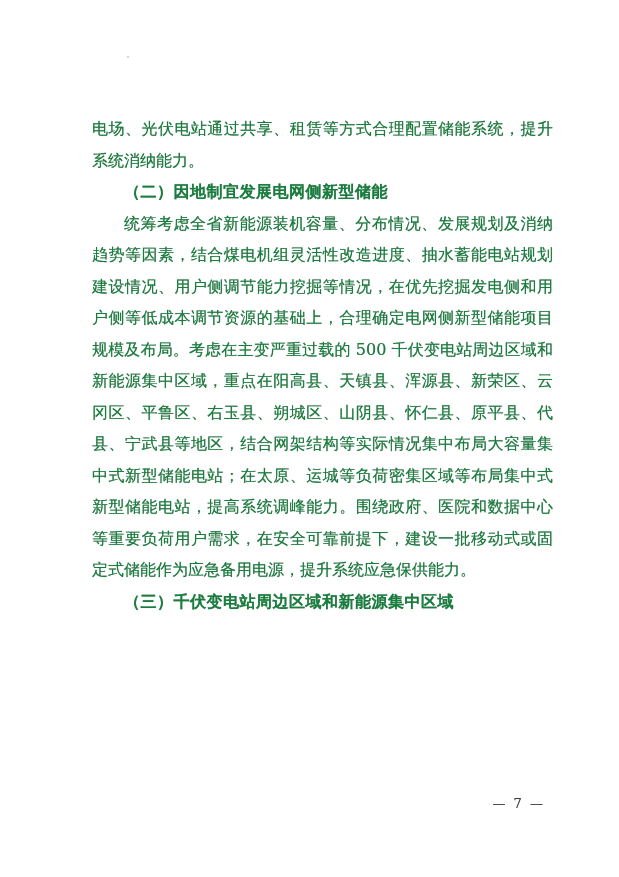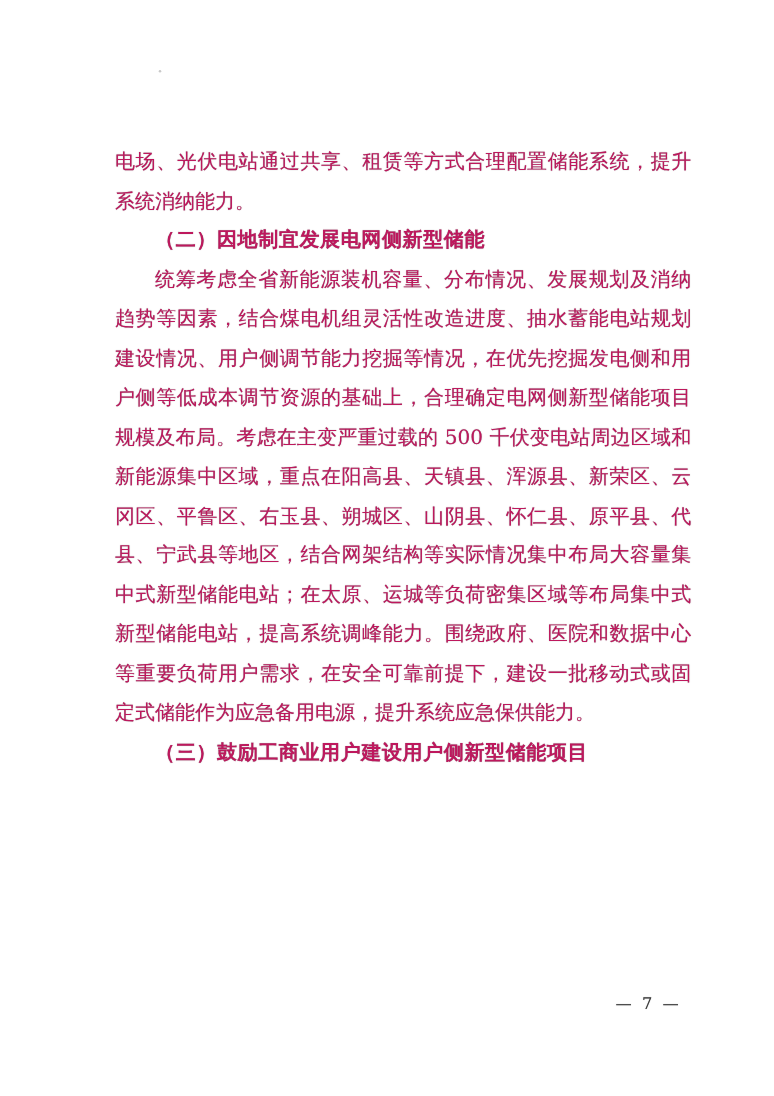--- a/index.html
+++ b/index.html
@@ -15,38 +15,39 @@
     overflow: hidden;
     font-family: "DejaVu Serif", "Liberation Serif", serif;
   }
   .content {
     position: absolute;
     left: 92px;
     top: 113px;
     width: 461px;
     font-size: 16px;
     line-height: 31.5px;
-    color: #be185d;
+    color: #15803d;
     text-align: justify;
     text-justify: inter-character;
     text-shadow: 0 0 0.7px rgba(38,38,38,0.55);
   }
   .content p {
     margin: 0;
   }
   p.paragraph {
     text-indent: 2em;
   }
   p.paragraph-continuation {
     text-indent: 0;
   }
   p.heading {
     text-indent: 2em;
     font-weight: bold;
     letter-spacing: 0.5px;
+    font-family: Liberation Serif, serif;
   }
   .page-number {
     position: absolute;
     top: 796px;
     right: 74px;
     font-size: 13px;
     letter-spacing: 2px;
     color: #3c3c3c;
     text-shadow: 0 0 0.6px rgba(60,60,60,0.5);
     font-family: "DejaVu Serif", "Liberation Serif", serif;
@@ -64,17 +65,17 @@
 </head>
 <body>
 
 <div class="page">
   <div class="speckle"></div>
 
   <div class="content">
     <p class="paragraph-continuation">电场、光伏电站通过共享、租赁等方式合理配置储能系统，提升系统消纳能力。</p>
     <p class="heading">（二）因地制宜发展电网侧新型储能</p>
     <p class="paragraph">统筹考虑全省新能源装机容量、分布情况、发展规划及消纳趋势等因素，结合煤电机组灵活性改造进度、抽水蓄能电站规划建设情况、用户侧调节能力挖掘等情况，在优先挖掘发电侧和用户侧等低成本调节资源的基础上，合理确定电网侧新型储能项目规模及布局。考虑在主变严重过载的 500 千伏变电站周边区域和新能源集中区域，重点在阳高县、天镇县、浑源县、新荣区、云冈区、平鲁区、右玉县、朔城区、山阴县、怀仁县、原平县、代县、宁武县等地区，结合网架结构等实际情况集中布局大容量集中式新型储能电站；在太原、运城等负荷密集区域等布局集中式新型储能电站，提高系统调峰能力。围绕政府、医院和数据中心等重要负荷用户需求，在安全可靠前提下，建设一批移动式或固定式储能作为应急备用电源，提升系统应急保供能力。</p>
-    <p class="heading">（三）鼓励工商业用户建设用户侧新型储能项目</p>
+    <p class="heading">（三）千伏变电站周边区域和新能源集中区域</p>
   </div>
 
   <div class="page-number">— 7 —</div>
 </div>
 
 </body></html>

